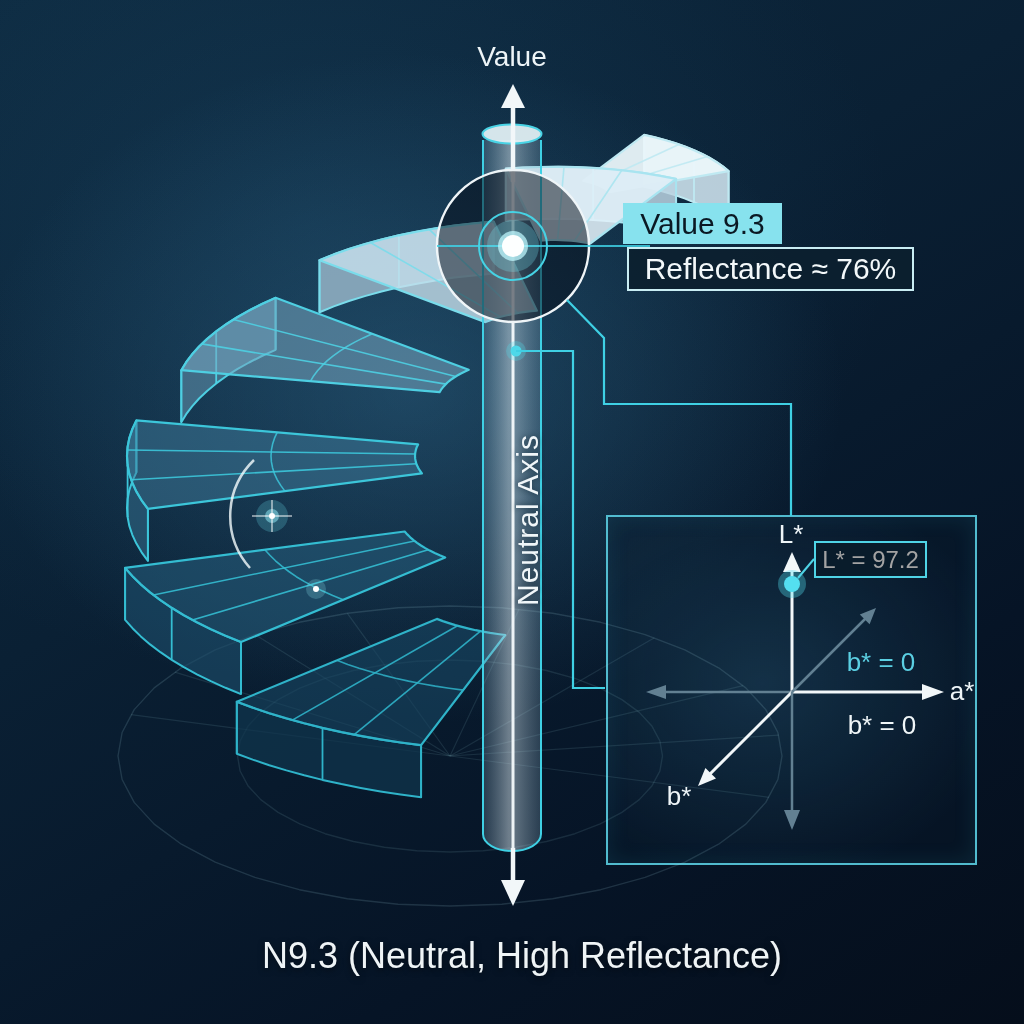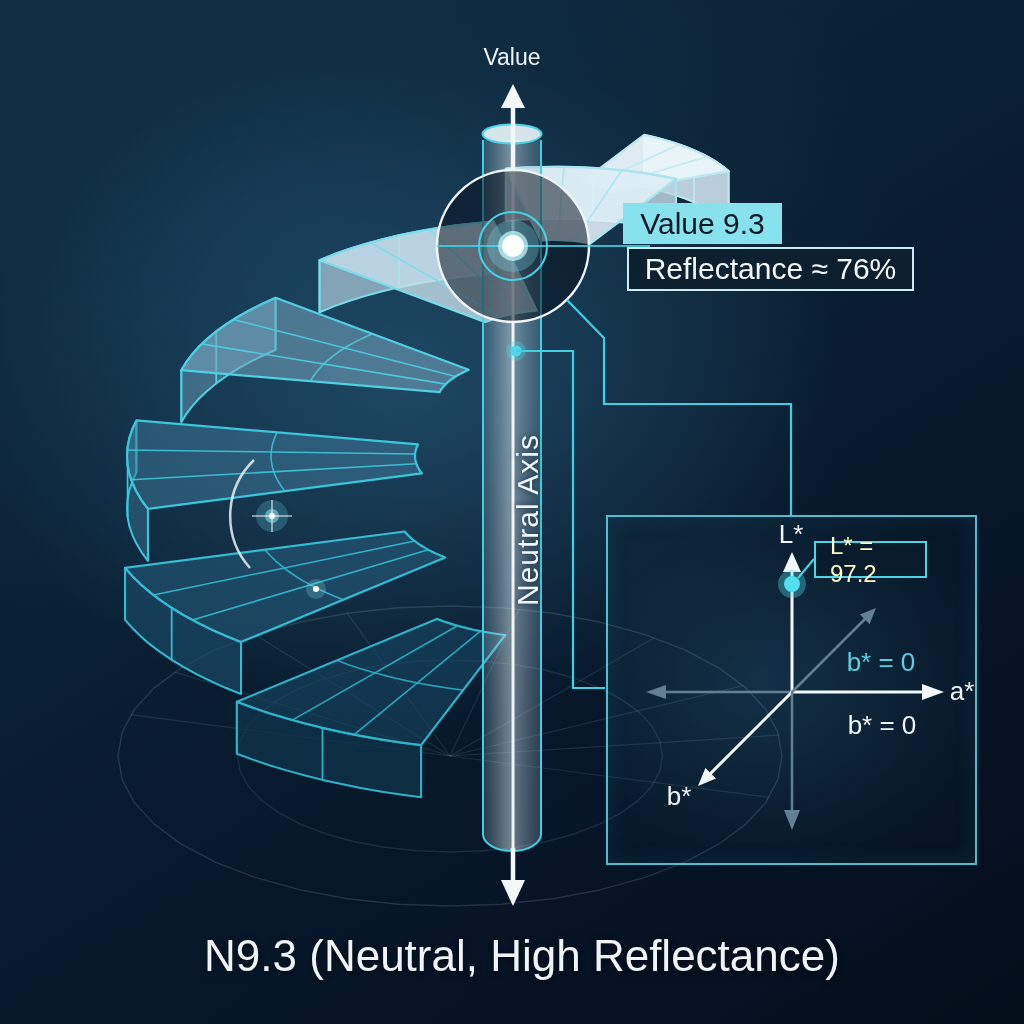--- a/index.html
+++ b/index.html
@@ -16,31 +16,31 @@
     left:606px;top:515px;width:371px;height:350px;z-index:1;box-sizing:border-box;
     border:2px solid rgba(90,205,225,.9);
     background:
       radial-gradient(340px 280px at 42% 48%, rgba(70,150,190,.20), rgba(10,30,46,0) 72%),
       rgba(9,27,42,.35);
     box-shadow:inset 0 0 22px rgba(60,180,210,.12);
   }
   svg.art{left:0;top:0;z-index:2;pointer-events:none;}
   .lbl{z-index:3;color:#eef5f8;white-space:nowrap;}
   .ctr{transform:translate(-50%,-50%);}
-  .value-label{left:512px;top:57px;font-size:23px;text-align:right;}
+  .value-label{left:512px;top:57px;font-size:28px;text-align:right;}
   .neutral-axis-label{left:528px;top:520px;transform:translate(-50%,-50%) rotate(-90deg);font-size:30px;letter-spacing:1px;color:#f0f6f9;text-shadow:0 0 6px rgba(10,30,45,.8);}
   .value-tag{left:623px;top:203px;width:159px;height:41px;background:#87e2ee;color:#0a1823;
     font-size:30px;display:flex;align-items:center;justify-content:center;text-align:center;}
   .reflect-tag{left:627px;top:247px;width:287px;height:44px;background:rgba(12,31,47,.92);
     border:2px solid #c9edf3;box-sizing:border-box;color:#f3f8fa;font-size:30px;
     display:flex;align-items:center;justify-content:center;}
-  .caption{left:522px;top:956px;font-size:44px;color:#eff4f6;text-shadow:0 2px 6px rgba(0,0,0,.5);}
+  .caption{left:522px;top:956px;font-size:36px;color:#eff4f6;text-shadow:0 2px 6px rgba(0,0,0,.5);}
   .l-label{left:791px;top:534px;font-size:26px;}
   .lstar-tag{left:814px;top:541px;width:113px;height:37px;border:2px solid #4fd4e6;box-sizing:border-box;
-    background:rgba(10,28,43,.93);color:#fef9c3;font-size:24px;display:flex;align-items:center;justify-content:center;z-index:3;position:absolute;padding-left:14px;}
+    background:rgba(10,28,43,.93);color:#a3a3a3;font-size:24px;display:flex;align-items:center;justify-content:center;z-index:3;position:absolute;}
   .a-label{left:962px;top:691px;font-size:26px;}
   .b-label{left:679px;top:796px;font-size:26px;}
   .bzero-upper{left:881px;top:662px;font-size:26px;color:#5bcfe2;}
   .bzero-lower{left:882px;top:725px;font-size:26px;color:#f0f6f8;}
 </style>
 </head>
 <body>
 
 <div class="stage">
 

